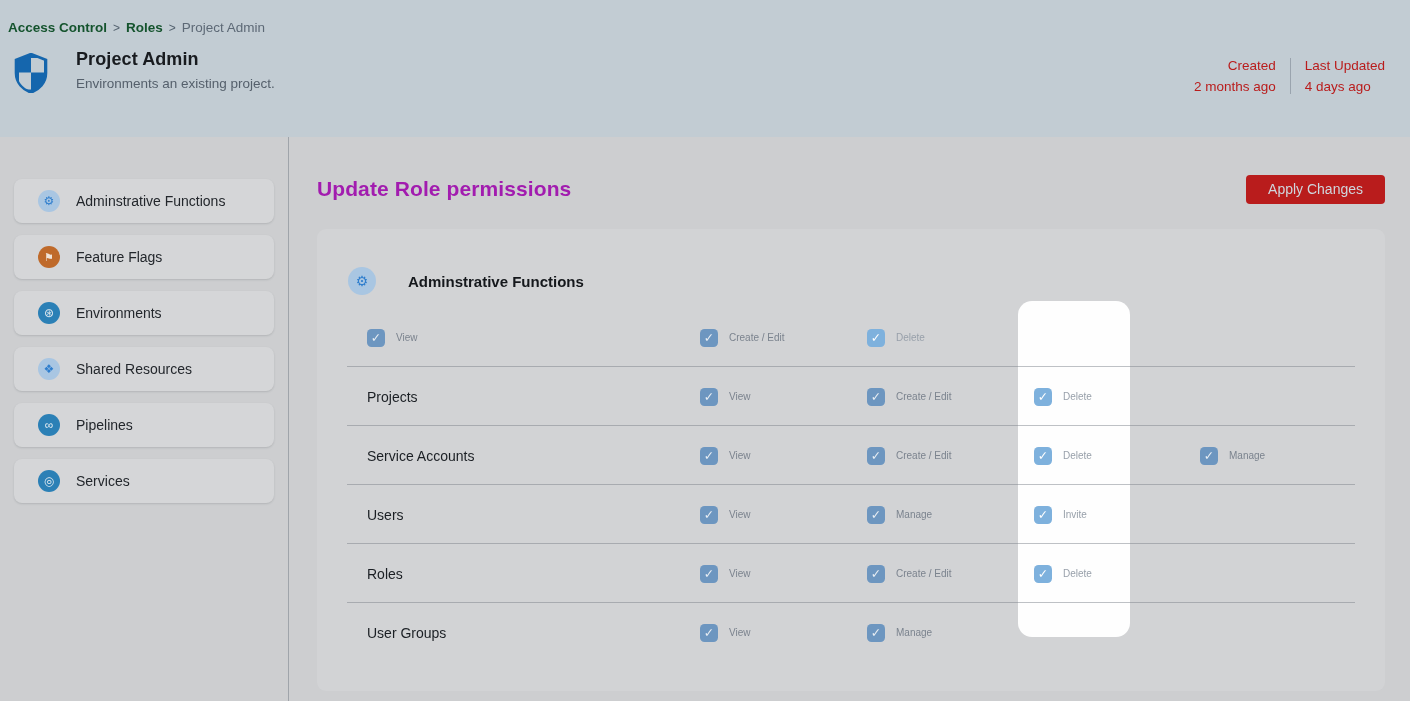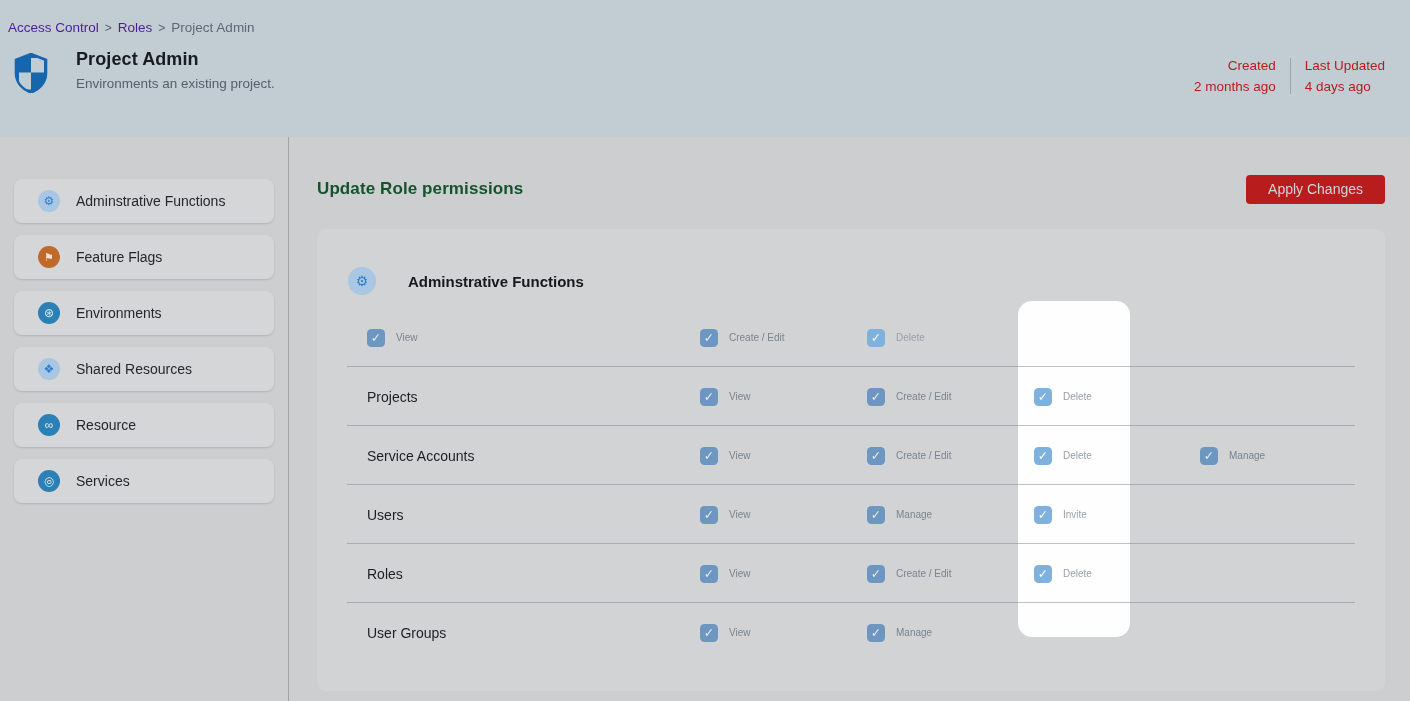--- a/index.html
+++ b/index.html
@@ -3,21 +3,21 @@
 <meta charset="utf-8">
 <style>
   * { margin:0; padding:0; box-sizing:border-box; }
   html,body { width:1410px; height:701px; overflow:hidden;
     font-family:"Liberation Sans","DejaVu Sans",sans-serif;
     background:#cdced0; -webkit-font-smoothing:antialiased; }
 
   
   .hdr { position:relative; height:137px; background:#c2ccd3; padding:20px 0 0 8px; }
   .crumbs { font-size:13.5px; display:flex; gap:6px; align-items:center; }
-  .crumb-link { color:#4c1d95; text-decoration:none; cursor:pointer; }
+  .crumb-link { color:#14532d; text-decoration:none; cursor:pointer;font-weight:bold; }
   .crumb-sep { color:#54626f; font-size:12px; }
   .crumb-cur { color:#5d6976; }
   .hdr-main { display:flex; align-items:flex-start; margin-top:14px; }
   .shield-wrap { width:34px; height:40px; margin:4px 0 0 6px; flex:0 0 auto; }
   .hdr-titles { margin-left:28px; }
   .role-title { font-size:18px; font-weight:700; color:#181b1f; letter-spacing:.1px; }
   .role-sub { font-size:13.5px; color:#55606c; margin-top:6px; }
   .hdr-meta { position:absolute; top:58px; right:25px; display:flex; align-items:stretch; font-size:13.5px; color:#b91c1c; }
   .meta-col { padding:0 14px; }
   .meta-col.right { padding-right:0; }
@@ -32,21 +32,21 @@
     box-shadow:0 1px 2px rgba(60,64,70,.18); }
   .side-label { font-size:14px; color:#23272c; margin-left:16px; }
   .circ { width:22px; height:22px; border-radius:50%; display:flex; align-items:center; justify-content:center;
     font-size:12px; line-height:1; flex:0 0 auto; }
   .ic-light { background:#a9c6e2; color:#2f7ecd; }
   .ic-blue  { background:#2b80b6; color:#e3ebf1; }
   .ic-orange{ background:#bf6a2b; color:#f0e4d9; font-size:11px; }
 
   .main { flex:1; position:relative; padding:0 25px 0 28px; }
   .main-head { display:flex; justify-content:space-between; align-items:center; margin-top:37px; height:30px; }
-  .main-title { font-size:17px; font-weight:700; color:#14532d; letter-spacing:.1px; }
+  .main-title { font-size:21px; font-weight:700; color:#a21caf; letter-spacing:.1px; }
   .apply-btn { background:#b91c1c; color:#cfd6dd; border:none; border-radius:4px;
     height:29px; padding:0 22px; font-size:14px; font-family:inherit; cursor:pointer; }
 
   
   .card { position:relative; margin-top:25px; height:462px; background:#d2d3d5; border-radius:9px; }
   .spotlight { position:absolute; left:701px; top:72px; width:112px; height:336px;
     background:#fefefe; border-radius:14px; z-index:0; }
   .card-head { position:relative; z-index:1; display:flex; align-items:center; padding:30px 0 0 31px; height:74px; }
   .card-head .circ { width:28px; height:28px; font-size:14px; }
   .card-title { font-size:15px; font-weight:700; color:#15181c; margin-left:32px; }
@@ -126,21 +126,21 @@
     <div class="side-item">
       <span class="circ ic-blue">⊛</span>
       <span class="side-label">Environments</span>
     </div>
     <div class="side-item">
       <span class="circ ic-light">❖</span>
       <span class="side-label">Shared Resources</span>
     </div>
     <div class="side-item">
       <span class="circ ic-blue">∞</span>
-      <span class="side-label">Resource</span>
+      <span class="side-label">Pipelines</span>
     </div>
     <div class="side-item">
       <span class="circ ic-blue">◎</span>
       <span class="side-label">Services</span>
     </div>
   </div>
 
   <div class="main">
     <div class="main-head">
       <div class="main-title">Update Role permissions</div>

